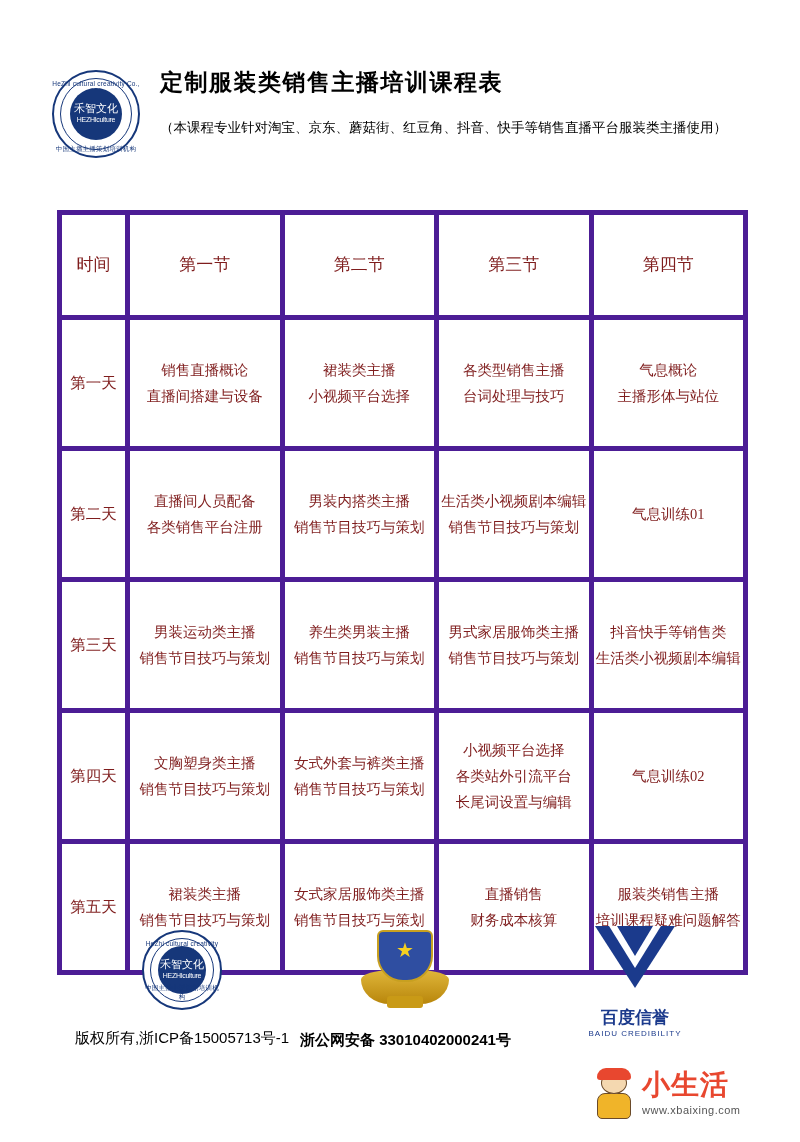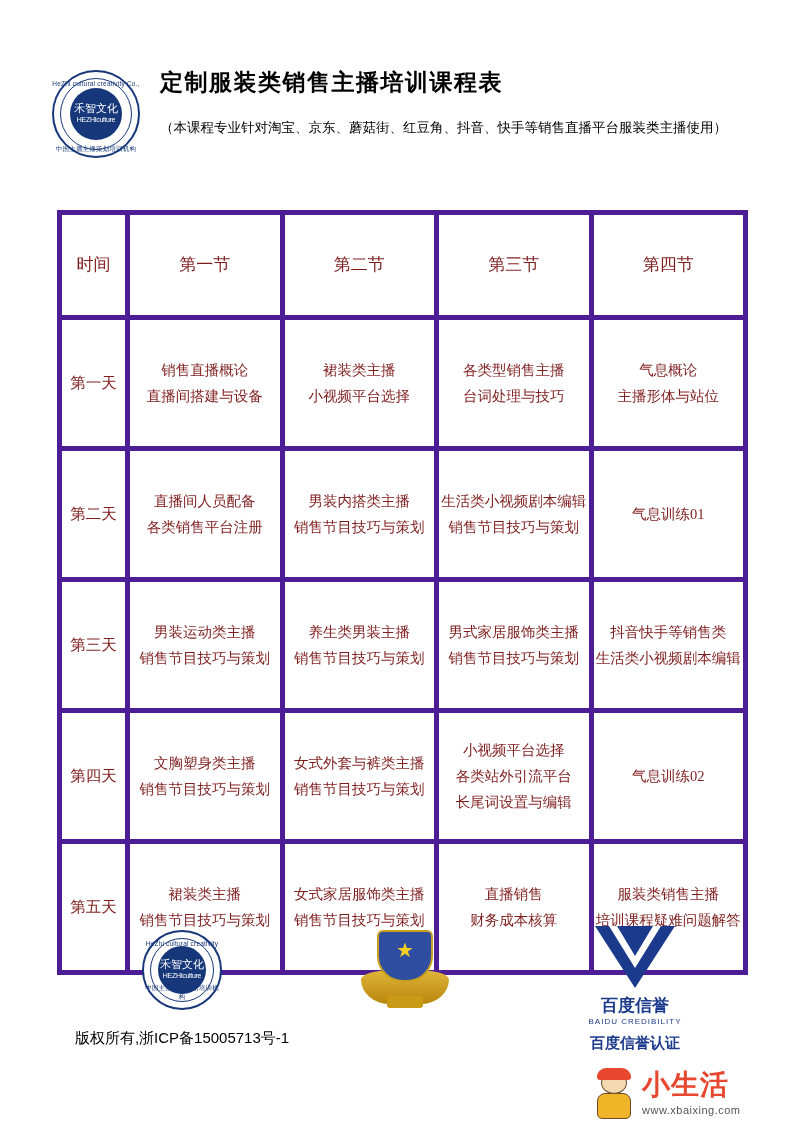--- a/index.html
+++ b/index.html
@@ -261,21 +261,21 @@
   }
   .vmark .v3 {
     position: absolute;
     left: 30px; top: 0;
     width: 0; height: 0;
     border-left: 18px solid transparent;
     border-right: 18px solid transparent;
     border-top: 30px solid #1b3a8c;
   }
   .badge-3 .cn-line {
-    margin-top: 2px;
+    margin-top: 14px;
     font-size: 17px;
     font-weight: bold;
     color: #1b3a8c;
     font-family: "Liberation Sans", sans-serif;
   }
   .badge-3 .en-line {
     font-size: 8px;
     letter-spacing: 1px;
     color: #1b3a8c;
     font-family: "Liberation Sans", sans-serif;
@@ -549,31 +549,31 @@
     </div>
 
     <div class="badge badge-2">
       <div class="emblem">
         <div class="emblem-wings"></div>
         <div class="emblem-shield">
           <div class="emblem-star">★</div>
         </div>
         <div class="emblem-base"></div>
       </div>
+      <div class="badge-caption">浙公网安备 33010402000241号</div>
     </div>
 
     <div class="badge badge-3">
       <div class="vmark">
         <div class="v1"></div>
         <div class="v2"></div>
         <div class="v3"></div>
       </div>
       <div class="cn-line">百度信誉</div>
       <div class="en-line">BAIDU CREDIBILITY</div>
-      <div class="badge-caption">百度信誉认证</div>
     </div>
 
   </div>
 
   <div class="watermark">
     <div class="wm-figure">
       <div class="wm-body"></div>
       <div class="wm-head"></div>
       <div class="wm-hat"></div>
     </div>

